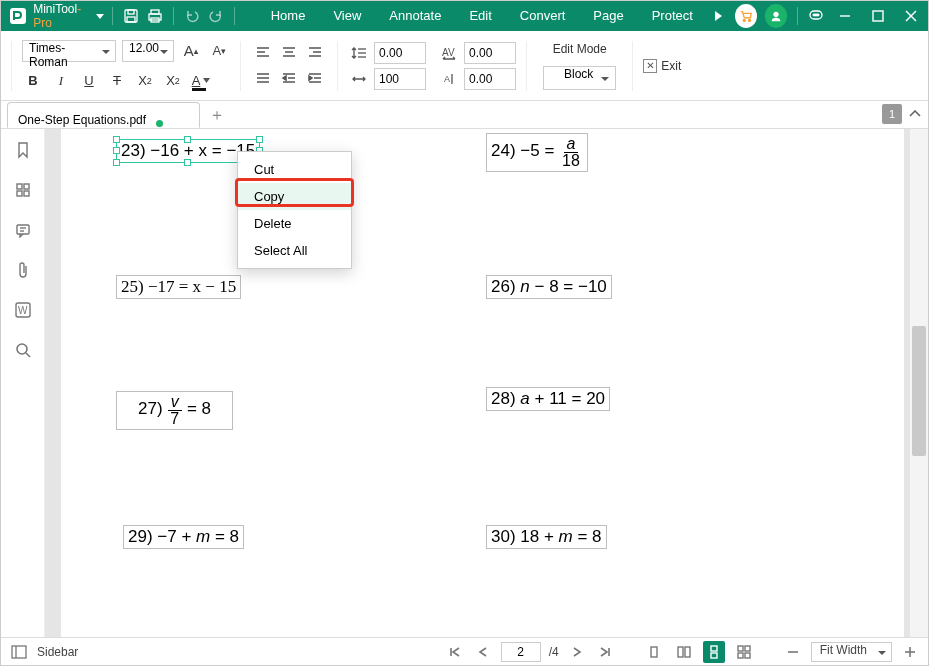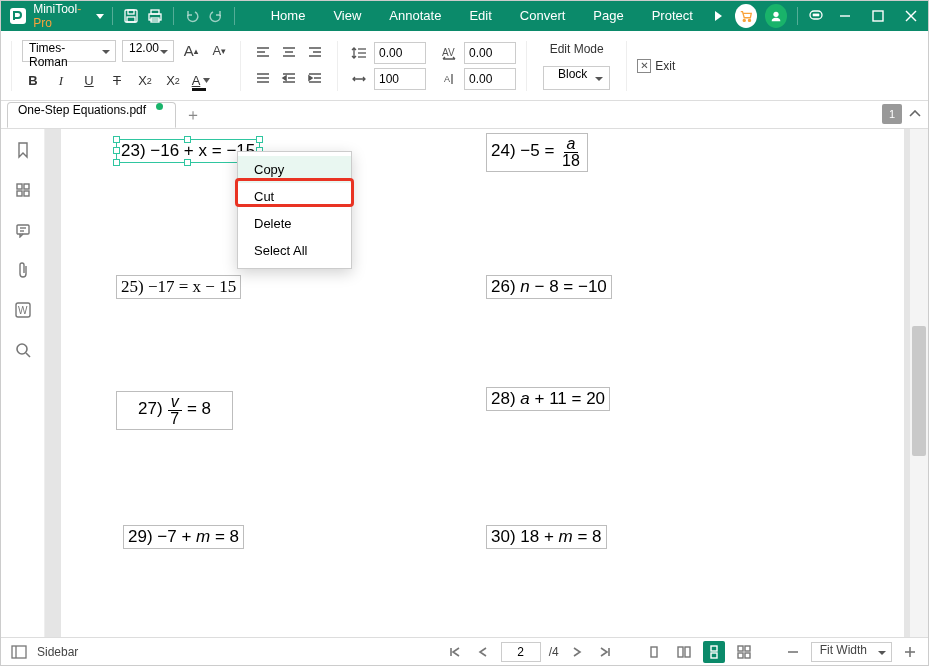--- a/index.html
+++ b/index.html
@@ -36,28 +36,28 @@
 .fmt.b { font-weight:bold; }
 .fmt.i { font-style:italic; font-family: serif; }
 .fmt.u { text-decoration: underline; }
 .fmt.s { text-decoration: line-through; }
 .align-grid { display:grid; grid-template-columns: repeat(3, 24px); gap:2px; }
 .align-btn { width:24px; height:24px; display:flex; align-items:center; justify-content:center; cursor:pointer; }
 .spacing-col { display:flex; flex-direction:column; gap:4px; }
 .spacing-row { display:flex; align-items:center; gap:4px; }
 .spc-input { width:52px; height:22px; border:1px solid #ccc; font-size:12px; padding:0 4px; }
 .editmode-lbl { font-size:12px; color:#333; margin-bottom:6px; }
-.block-dd { height:24px; border:1px solid #ccc; padding:0 22px 0 14px; font-size:12px; background:#fff; position:relative; }
+.block-dd { height:24px; border:1px solid #ccc; padding:0 22px 0 20px; font-size:12px; background:#fff; position:relative; }
 .block-dd::after { content:""; position:absolute; right:6px; top:10px; border:4px solid transparent; border-top-color:#555; }
 .exit-btn { display:flex; align-items:center; gap:4px; font-size:12px; color:#333; cursor:pointer; }
 .exit-x { width:14px; height:14px; border:1px solid #888; display:flex; align-items:center; justify-content:center; font-size:10px; color:#555; }
 
 
 .tabbar { height: 28px; background: #fff; border-bottom:1px solid #ddd; display:flex; align-items:flex-end; padding: 0 6px; position:relative; }
-.doc-tab { height:26px; border:1px solid #ccc; border-bottom:1px solid #fff; border-radius:4px 4px 0 0; padding:0 12px 0 10px; font-size:12px; display:flex; align-items:flex-start; gap:10px; background:#fff; }
+.doc-tab { height:26px; border:1px solid #ccc; border-bottom:1px solid #fff; border-radius:4px 4px 0 0; padding:0 36px 0 10px; font-size:12px; display:flex; align-items:flex-end; gap:10px; background:#fff; }
 .tab-dot { width:7px; height:7px; border-radius:50%; background:#19b36a; }
 .tab-plus { width:26px; height:26px; display:flex; align-items:center; justify-content:center; color:#888; cursor:pointer; margin-left:4px; }
 .page-badge { position:absolute; right:26px; top:3px; width:20px; height:20px; background:#999; color:#fff; font-size:11px; display:flex; align-items:center; justify-content:center; border-radius:2px; }
 .tab-up { position:absolute; right:4px; top:4px; width:18px; height:18px; display:flex; align-items:center; justify-content:center; color:#666; cursor:pointer; }
 
 
 .main { position:absolute; top:128px; bottom:28px; left:0; right:0; display:flex; }
 .sidepanel { width:44px; background:#fff; border-right:1px solid #eee; display:flex; flex-direction:column; align-items:center; padding-top:10px; gap:18px; }
 .sp-icon { width:22px; height:22px; display:flex; align-items:center; justify-content:center; color:#666; cursor:pointer; }
 .doc-stage { flex:1; background:#e5e5e5; position:relative; overflow:hidden; }
@@ -409,22 +409,22 @@
             <span class="num ital">v</span>
             <span class="den">7</span>
           </span><span> = 8</span>
       </div>
       <div class="eq" style="left:425px;top:258px"><span>28)   <span class="ital">a</span> + 11 = 20</span></div>
 
       <div class="eq" style="left:62px;top:396px"><span>29)  −7 + <span class="ital">m</span> = 8</span></div>
       <div class="eq" style="left:425px;top:396px"><span>30)   18 + <span class="ital">m</span> = 8</span></div>
 
       <div class="ctx" style="left:176px;top:22px">
+        <div class="ctx-item">Cut</div>
         <div class="ctx-item hl">Copy</div>
-        <div class="ctx-item">Cut</div>
         <div class="ctx-item">Delete</div>
         <div class="ctx-item">Select All</div>
       </div>
       <div class="ctx-hl-ring" style="left:174px;top:49px;width:119px;height:29px"></div>
     </div>
 
     <div class="scrolltrack">
       <div class="scrollthumb" style="top:197px;height:130px"></div>
     </div>
   </div>

